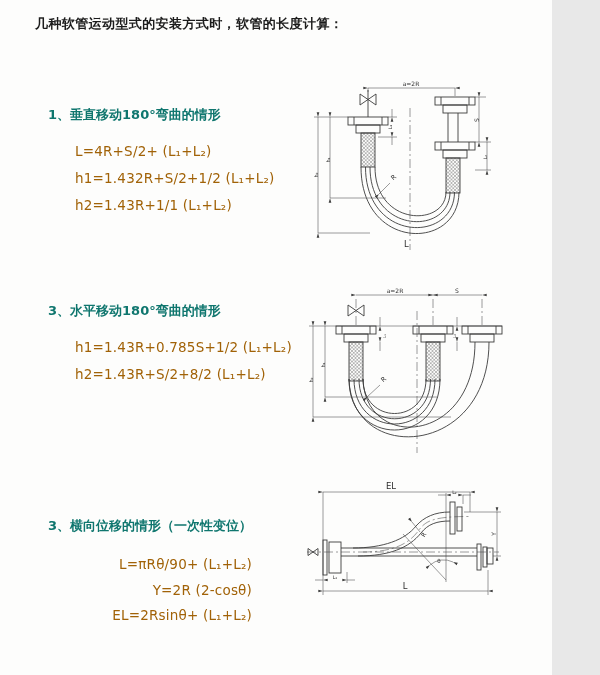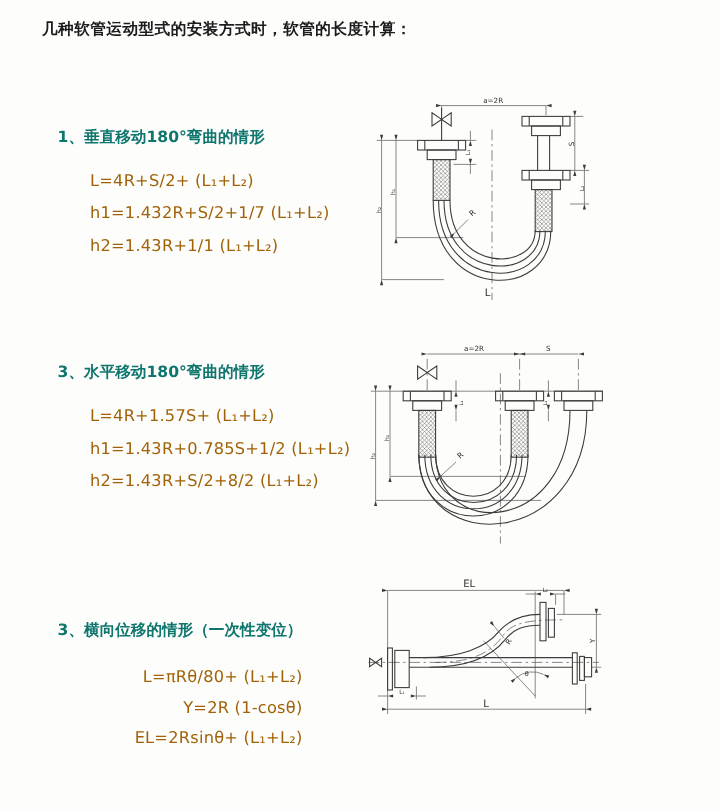--- a/index.html
+++ b/index.html
@@ -1,17 +1,17 @@
 <!DOCTYPE html>
 <html><head>
 <meta charset="utf-8">
 <style>
   html,body{margin:0;padding:0;background:#e8e8e8;}
   .page{
-    position:relative;width:600px;height:675px;background:#fefefdFF;
+    position:relative;width:552px;height:675px;background:#fefefdFF;
     background:#fdfdfc;overflow:hidden;
     font-family:"DejaVu Sans","Liberation Sans",sans-serif;color:#232323;
   }
   .title{
     position:absolute;left:35px;top:15px;font-size:13px;font-weight:700;
     letter-spacing:0.4px;color:#1c1c1c;white-space:nowrap;
   }
   .section{position:absolute;left:48px;}
   .sec-heading{font-size:13px;font-weight:700;line-height:16px;color:#0f766e;white-space:nowrap;}
   .formulas{margin:15px 0 0 27px;}
@@ -30,39 +30,38 @@
 <body>
 
 <div class="page">
 
   <div class="title">几种软管运动型式的安装方式时，软管的长度计算：</div>
 
   <div class="section" style="top:107px;">
     <div class="sec-heading">1、垂直移动180°弯曲的情形</div>
     <div class="formulas">
       <div class="formula">L=4R+S/2+ (L₁+L₂)</div>
-      <div class="formula">h1=1.432R+S/2+1/7 (L₁+L₂)</div>
+      <div class="formula">h1=1.432R+S/2+1/2 (L₁+L₂)</div>
       <div class="formula">h2=1.43R+1/1 (L₁+L₂)</div>
     </div>
   </div>
 
   <div class="section" style="top:303px;">
     <div class="sec-heading">3、水平移动180°弯曲的情形</div>
     <div class="formulas">
-      <div class="formula">L=4R+1.57S+ (L₁+L₂)</div>
       <div class="formula">h1=1.43R+0.785S+1/2 (L₁+L₂)</div>
       <div class="formula">h2=1.43R+S/2+8/2 (L₁+L₂)</div>
     </div>
   </div>
 
   <div class="section sec3" style="top:518px;text-align:right;">
     <div class="sec-heading">3、横向位移的情形（一次性变位）</div>
     <div class="formulas">
-      <div class="formula">L=πRθ/80+ (L₁+L₂)</div>
-      <div class="formula">Y=2R (1-cosθ)</div>
+      <div class="formula">L=πRθ/90+ (L₁+L₂)</div>
+      <div class="formula">Y=2R (2-cosθ)</div>
       <div class="formula">EL=2Rsinθ+ (L₁+L₂)</div>
     </div>
   </div>
 
   <div class="diagram" style="left:308px;top:78px;">
     <svg width="220" height="175" viewBox="0 0 220 175">
       <defs>
         <marker id="d1a" viewBox="0 0 10 10" refX="1" refY="5" markerWidth="10" markerHeight="10" orient="auto-start-reverse">
           <path d="M1,5 L9.5,2.6 L9.5,7.4 z" fill="#3c3c3c"></path>
         </marker>

